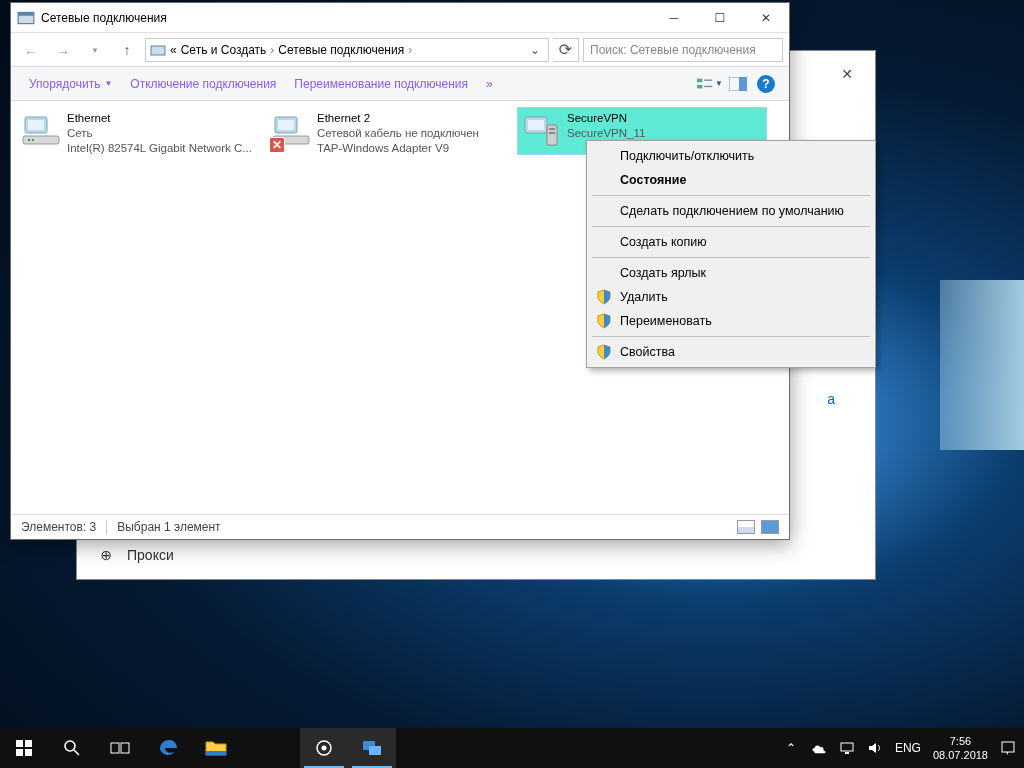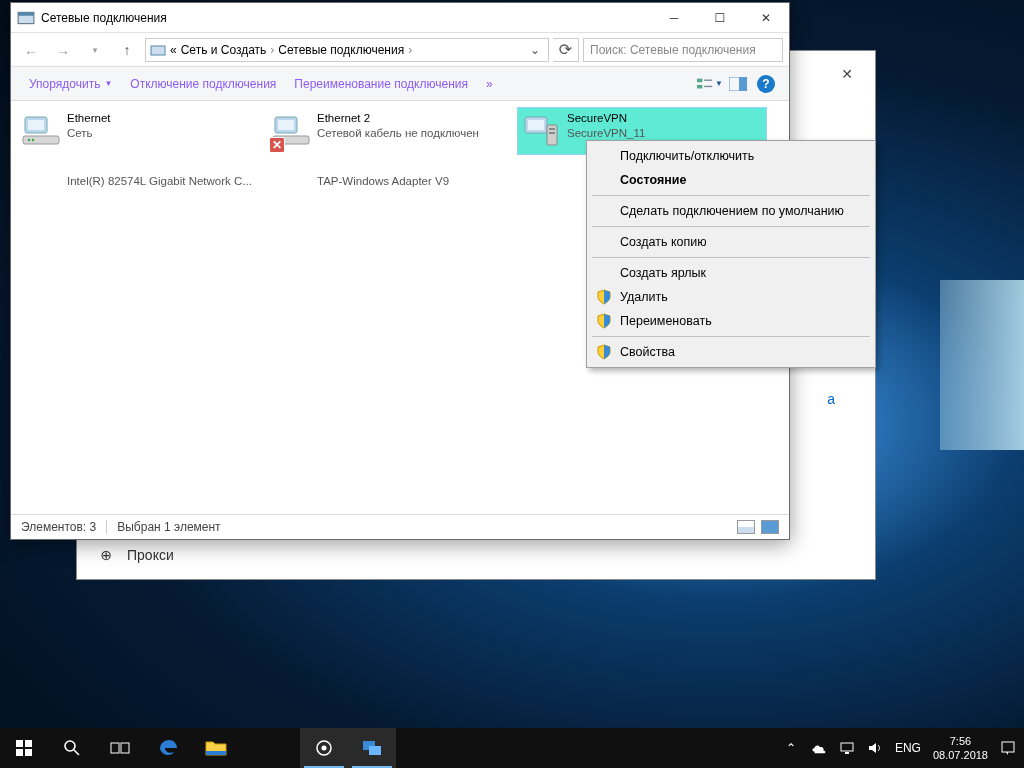--- a/index.html
+++ b/index.html
@@ -64,21 +64,21 @@
 .help-icon { width: 18px; height: 18px; border-radius: 50%; background: #1979ca; color: #fff; font-size: 12px; font-weight: bold; display: flex; align-items: center; justify-content: center; }
 
 
 .content { flex: 1; background: #fff; position: relative; padding: 6px; display: flex; align-items: flex-start; }
 .conn-item { width: 250px; display: flex; gap: 6px; padding: 4px; }
 .conn-item.selected { background: #5eead4; border: 1px solid #99d1ff; padding: 3px; }
 .conn-icon { width: 40px; height: 40px; position: relative; flex-shrink: 0; }
 .conn-text { font-size: 11.5px; line-height: 15px; overflow: hidden; }
 .conn-text .name { color: #000; }
 .conn-text .line2 { color: #555; white-space: nowrap; }
-.conn-text .line3 { color: #555; white-space: nowrap; text-overflow: ellipsis; overflow: hidden; margin-top: 33px; }
+.conn-text .line3 { color: #555; white-space: nowrap; text-overflow: ellipsis; overflow: hidden; }
 .red-x {
   position: absolute; left: -2px; bottom: -2px; width: 16px; height: 16px;
   background: #d9534f; color: #fff; font-weight: bold; font-size: 12px;
   display: flex; align-items: center; justify-content: center; border: 1px solid #fff; border-radius: 2px;
 }
 
 
 .statusbar { height: 24px; border-top: 1px solid #ddd; display: flex; align-items: center; padding: 12px 10px; font-size: 12px; color: #444; gap: 4px; }
 .statusbar .sep-v { width: 1px; height: 14px; background: #ccc; margin: 0 6px; }
 .statusbar-spacer { flex: 1; }

